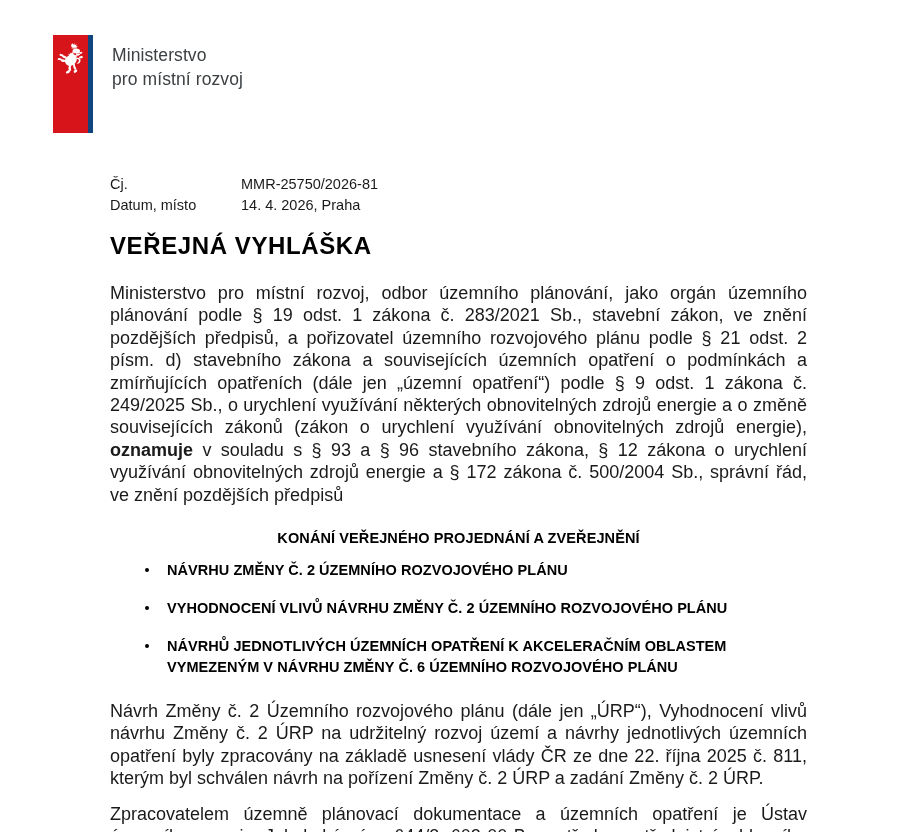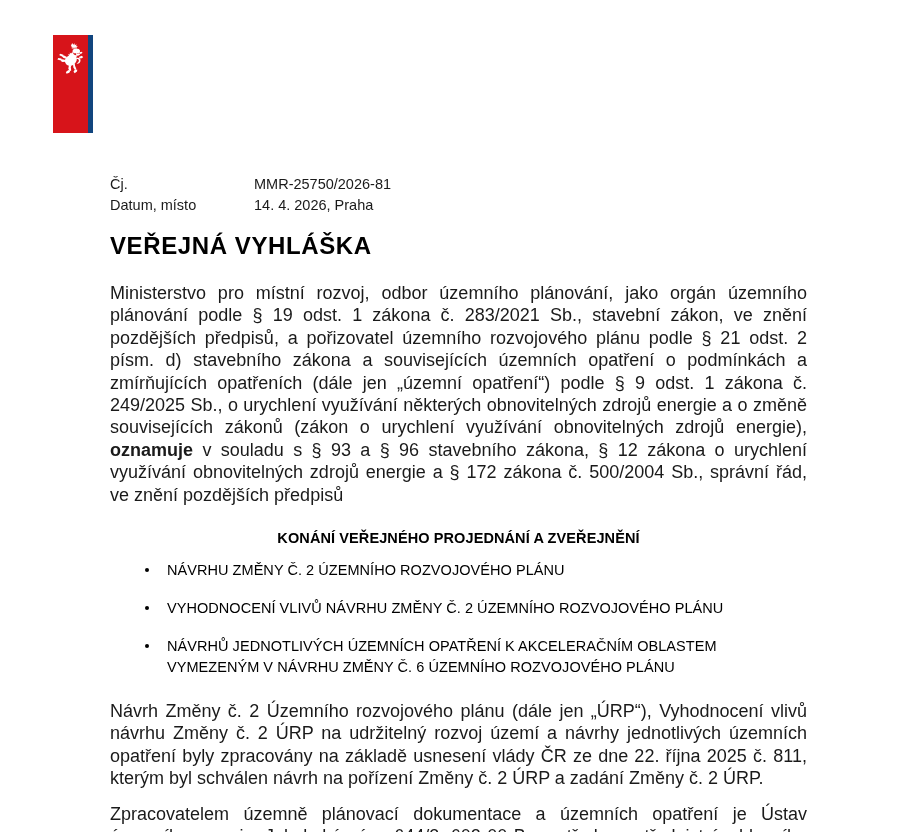--- a/index.html
+++ b/index.html
@@ -71,21 +71,20 @@
   .refblock {
     position: absolute;
     left: 110px;
     top: 174px;
     font-size: 14.5px;
     line-height: 21px;
     color: #1a1a1a;
   }
   .refrow {
     display: flex;
-    gap: 13px;
   }
   .ref-label {
     width: 131px;
     flex: 0 0 131px;
   }
   .ref-value {
     flex: 1 1 auto;
     white-space: nowrap;
   }
 
@@ -126,21 +125,21 @@
   ul.bullets {
     list-style: none;
     margin: 0 0 22px 0;
     padding: 0;
   }
   ul.bullets li {
     position: relative;
     margin: 0 0 17px 0;
     padding-left: 57px;
     font-size: 14.5px;
-    font-weight: normal;
+    font-weight: bold;
     line-height: 21px;
     letter-spacing: 0.05px;
     color: #000000;
   }
   ul.bullets li:last-child {
     margin-bottom: 0;
   }
   ul.bullets li .bullet-dot {
     position: absolute;
     left: 35px;
@@ -200,20 +199,22 @@
             <path d="M32.0 44.6 L32.8 51.6 L36.2 56.0 L38.6 53.6 L36.2 48.2 L35.6 43.6 Z"></path>
             <path d="M36.0 54.4 L33.0 59.6 L35.4 62.4 L40.0 59.0 L40.6 55.4 Z"></path>
 
             <path d="M38.6 32.4 C43.6 30.2 47.4 32.8 47.0 37.4 C46.6 41.6 42.8 44.2 38.8 43.0 C41.8 41.8 43.8 39.6 43.8 37.0 C43.8 34.6 41.6 33.0 38.8 34.2 Z"></path>
             <path d="M44.4 29.4 L49.8 27.6 L52.4 30.4 L48.2 33.0 L44.4 32.2 Z"></path>
           </g>
         </svg>
       </div>
       <div class="logo-stripe"></div>
     </div>
+    <div class="logo-text"><span>Ministerstvo</span>
+<span>pro místní rozvoj</span></div>
   </div>
 
   <div class="refblock">
     <div class="refrow">
       <div class="ref-label">Čj.</div>
       <div class="ref-value">MMR-25750/2026-81</div>
     </div>
     <div class="refrow">
       <div class="ref-label">Datum, místo</div>
       <div class="ref-value">14. 4. 2026, Praha</div>

